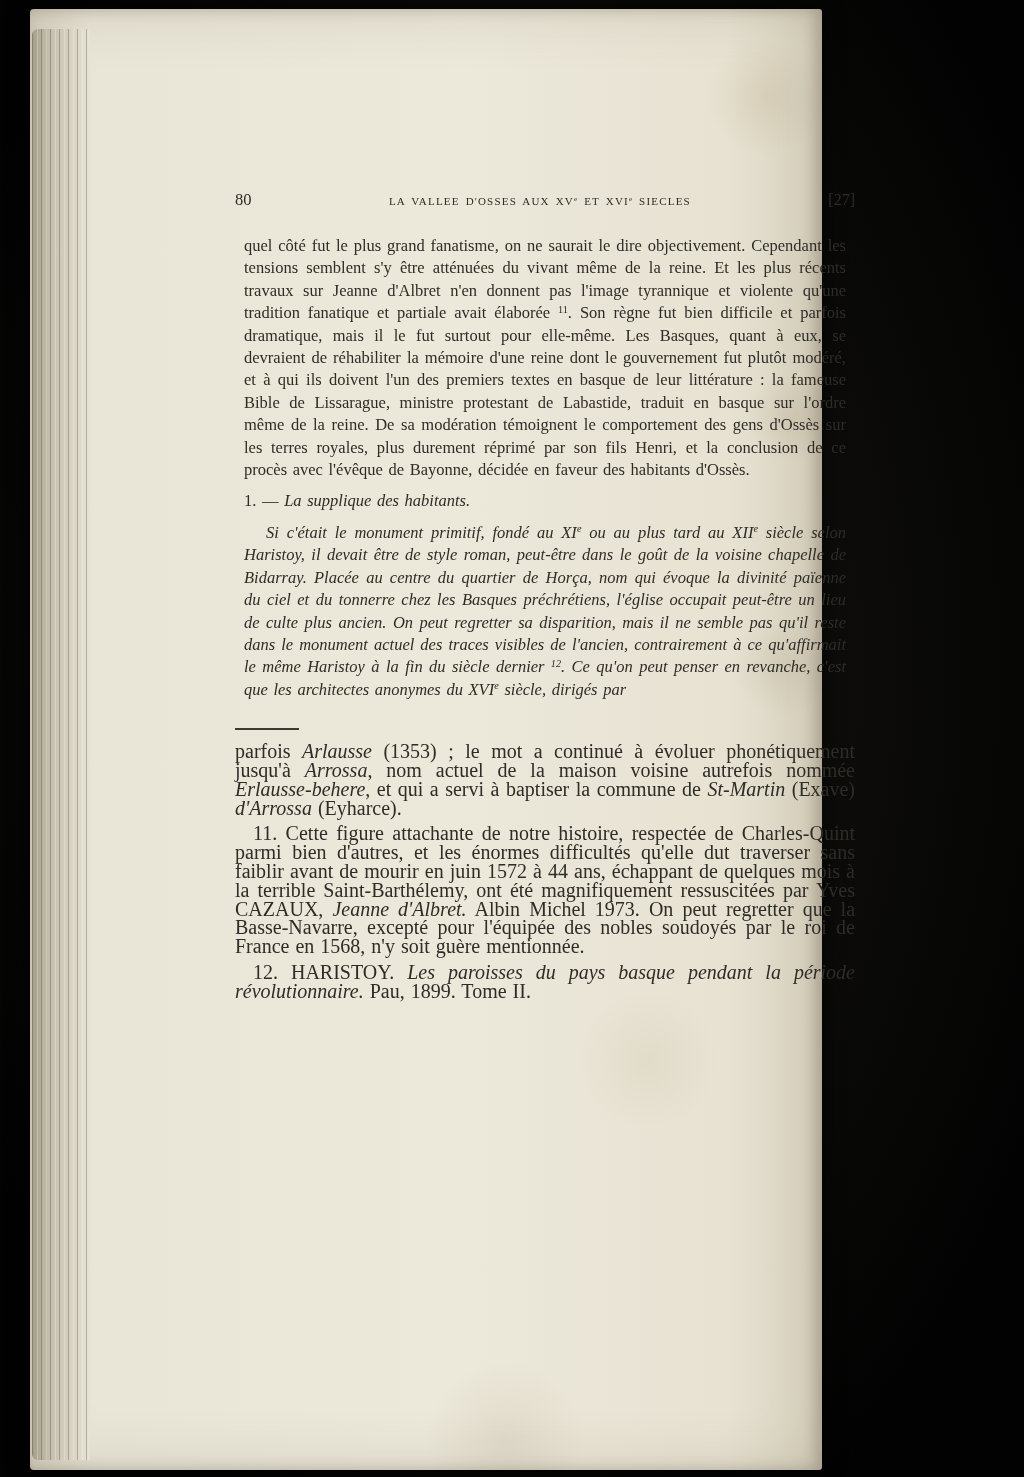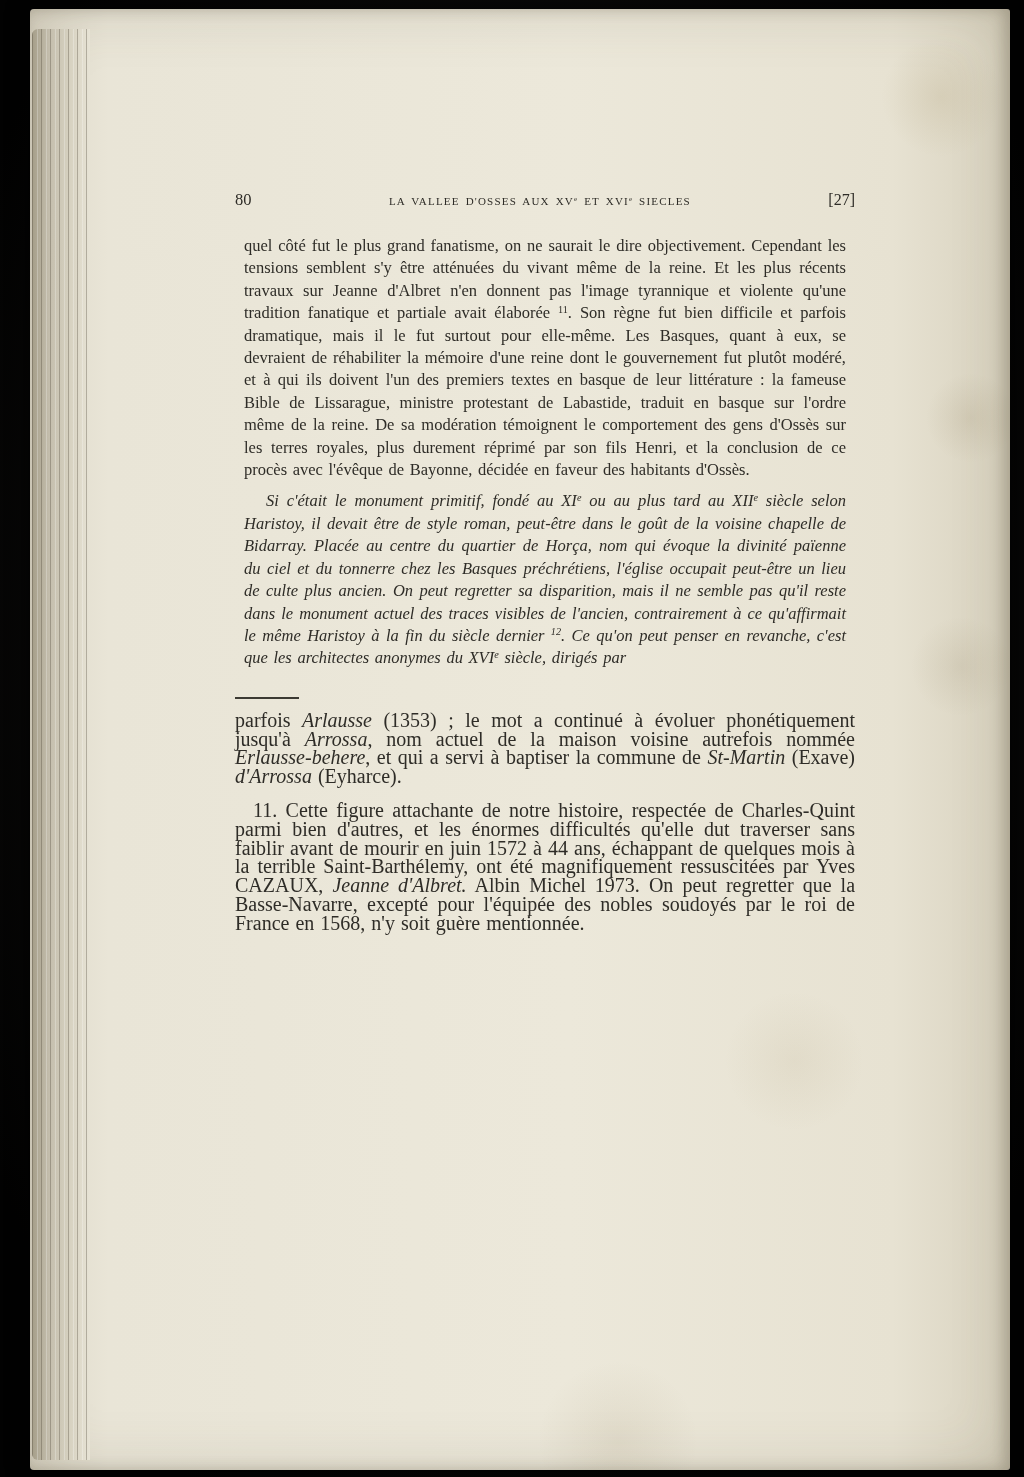--- a/index.html
+++ b/index.html
@@ -15,21 +15,21 @@
     position: absolute;
     inset: 0;
     background:
       radial-gradient(ellipse at 50% 45%, rgba(40,38,34,0.35), rgba(0,0,0,0.9) 85%),
       #121110;
   }
   .book-page {
     position: absolute;
     left: 30px;
     top: 9px;
-    width: 980px;
+    width: 792px;
     height: 1461px;
     background-image:
       radial-gradient(circle at 93% 6%, rgba(150,128,78,0.14), transparent 60px),
       radial-gradient(circle at 96% 28%, rgba(120,100,60,0.12), transparent 45px),
       radial-gradient(circle at 95% 45%, rgba(110,92,55,0.10), transparent 50px),
       radial-gradient(circle at 78% 72%, rgba(140,118,70,0.08), transparent 70px),
       radial-gradient(circle at 60% 98%, rgba(130,110,70,0.10), transparent 80px),
       linear-gradient(90deg, #ddd8c8 0%, #e9e5d7 8%, #ece8da 55%, #e7e2d2 88%, #d9d3c0 99%),
       linear-gradient(#e9e5d7, #e9e5d7);
     border-radius: 4px 3px 3px 4px;
@@ -106,45 +106,47 @@
     border-top: 2px solid #3c3a33;
     margin-bottom: 12px;
   }
   p.footnote {
     margin: 0;
     text-align: justify;
     font-size: 20px;
     line-height: 18.8px;
     word-spacing: 1px;
   }
-  p.footnote + p.footnote { margin-top: 15px; }
+  p.footnote + p.footnote { margin-top: 7px; }
   .fn-indent { text-indent: 18px; }
 </style>
 </head>
 <body>
 
 <div class="photo-frame">
   <div class="book-page">
     <div class="page-edge-stack"></div>
 
     <div class="content">
 
       <div class="page-header">
         <span class="page-number">80</span>
         <span class="running-title">LA VALLEE D'OSSES AUX XV<sup>e</sup> ET XVI<sup>e</sup> SIECLES</span>
         <span class="issue-ref">[27]</span>
       </div>
 
       <p class="body-par">quel côté fut le plus grand fanatisme, on ne saurait le dire objectivement. Cependant les tensions semblent s'y être atténuées du vivant même de la reine. Et les plus récents travaux sur Jeanne d'Albret n'en donnent pas l'image tyrannique et violente qu'une tradition fanatique et partiale avait élaborée <sup>11</sup>. Son règne fut bien difficile et parfois dramatique, mais il le fut surtout pour elle-même. Les Basques, quant à eux, se devraient de réhabiliter la mémoire d'une reine dont le gouvernement fut plutôt modéré, et à qui ils doivent l'un des premiers textes en basque de leur littérature : la fameuse Bible de Lissarague, ministre protestant de Labastide, traduit en basque sur l'ordre même de la reine. De sa modération témoignent le comportement des gens d'Ossès sur les terres royales, plus durement réprimé par son fils Henri, et la conclusion de ce procès avec l'évêque de Bayonne, décidée en faveur des habitants d'Ossès.</p>
 
+      <p class="body-par section-heading">1. — <i>La supplique des habitants.</i></p>
 
 
       <p class="body-par indent sp-before-sm">Si c'était le monument primitif, fondé au XI<sup>e</sup> ou au plus tard au XII<sup>e</sup> siècle selon Haristoy, il devait être de style roman, peut-être dans le goût de la voisine chapelle de Bidarray. Placée au centre du quartier de Horça, nom qui évoque la divinité païenne du ciel et du tonnerre chez les Basques préchrétiens, l'église occupait peut-être un lieu de culte plus ancien. On peut regretter sa disparition, mais il ne semble pas qu'il reste dans le monument actuel des traces visibles de l'ancien, contrairement à ce qu'affirmait le même Haristoy à la fin du siècle dernier <sup>12</sup>. Ce qu'on peut penser en revanche, c'est que les architectes anonymes du XVI<sup>e</sup> siècle, dirigés par</p>
 
       <div class="footnote-block">
         <div class="footnote-rule"></div>
         <p class="footnote">parfois <i>Arlausse</i> (1353) ; le mot a continué à évoluer phonétiquement jusqu'à <i>Arrossa</i>, nom actuel de la maison voisine autrefois nommée <i>Erlausse-behere</i>, et qui a servi à baptiser la commune de <i>St-Martin</i> (Exave) <i>d'Arrossa</i> (Eyharce).</p>
         <p class="footnote fn-indent">11. Cette figure attachante de notre histoire, respectée de Charles-Quint parmi bien d'autres, et les énormes difficultés qu'elle dut traverser sans faiblir avant de mourir en juin 1572 à 44 ans, échappant de quelques mois à la terrible Saint-Barthélemy, ont été magnifiquement ressuscitées par Yves CAZAUX, <i>Jeanne d'Albret.</i> Albin Michel 1973. On peut regretter que la Basse-Navarre, excepté pour l'équipée des nobles soudoyés par le roi de France en 1568, n'y soit guère mentionnée.</p>
+        <p class="footnote fn-indent">12. HARISTOY. <i>Les paroisses du pays basque pendant la période révolutionnaire.</i> Pau, 1899. Tome II.</p>
       </div>
 
     </div>
   </div>
 </div>
 
 </body></html>

